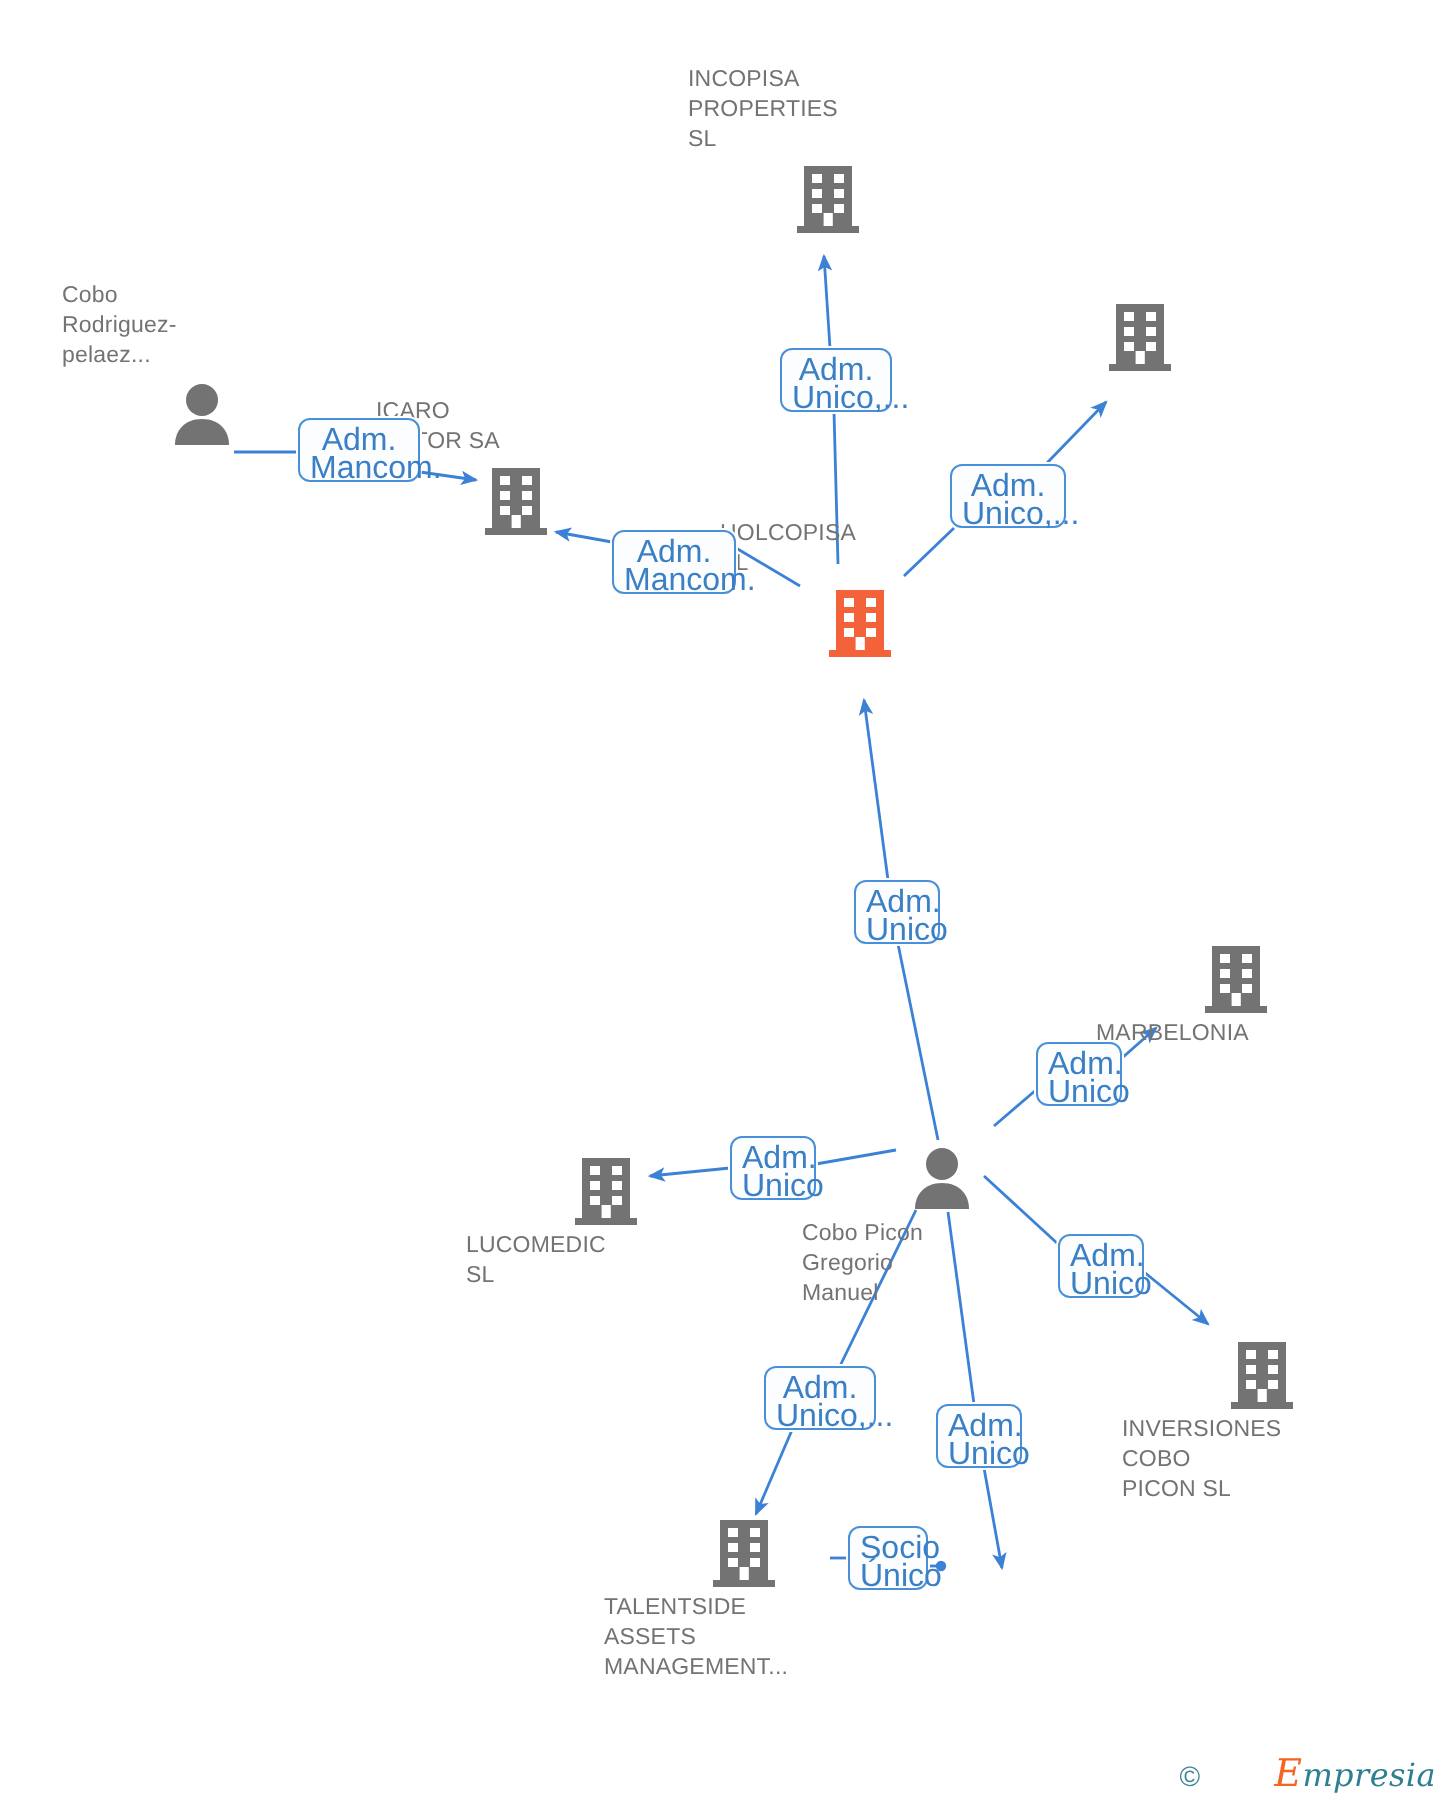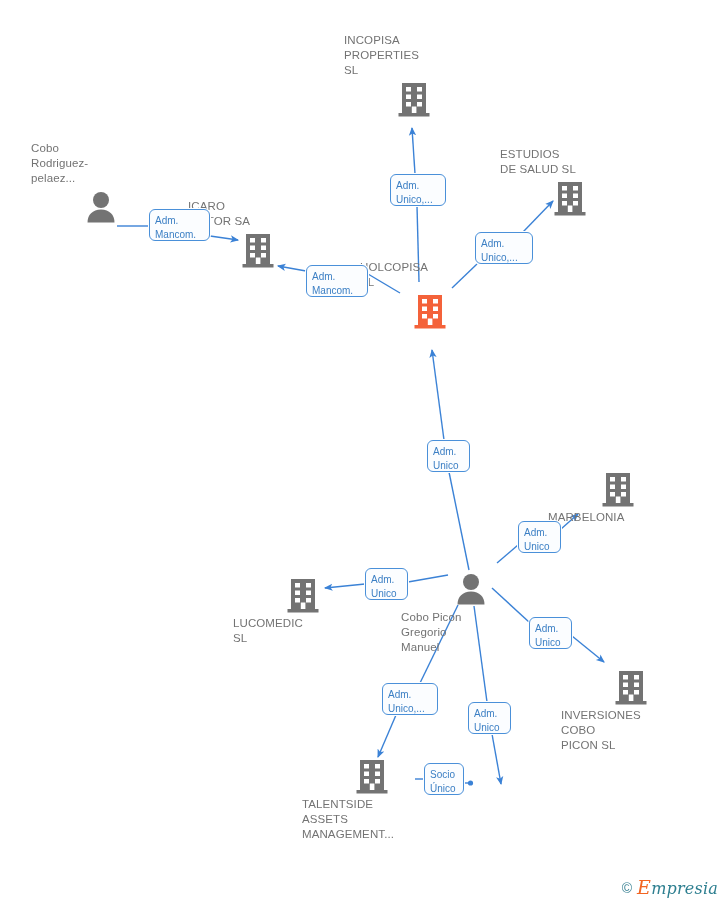--- a/index.html
+++ b/index.html
@@ -55,23 +55,23 @@
   .node.label-above .node-icon { margin-top: 2px; }
 
   
   .chip {
     position: absolute;
     box-sizing: border-box;
     background: #fbfdff;
     border: 1.3px solid #4a90d9;
     border-radius: 6px;
     color: #3b7fc4;
-    font-size: 10px;
+    font-size: 16px;
     line-height: 14px;
-    text-align: left;
+    text-align: center;
     padding: 4px 5px 5px 5px;
     white-space: pre-line;
     z-index: 4;
     box-shadow: 0 0 0 1px #ffffff;
   }
 
   
   #watermark {
     position: absolute;
     right: 10px;
@@ -86,20 +86,21 @@
     color: #3f8596;
     line-height: 1;
   }
   #watermark .brand {
     font-family: "DejaVu Serif", serif;
     font-style: italic;
     font-size: 16px;
     line-height: 1;
     color: #2e7f90;
     letter-spacing: 0.2px;
+    margin-left: 32px;
   }
   #watermark .brand .cap {
     color: #f26522;
     font-size: 19px;
   }
 </style>
 </head>
 <body>
 
 <div id="graph">
@@ -163,22 +164,20 @@
         <rect x="9" y="14.5" width="5" height="4.5"></rect>
           <rect x="20" y="14.5" width="5" height="4.5"></rect>
         <rect x="9" y="22" width="5" height="4.5"></rect>
           <rect x="20" y="22" width="5" height="4.5"></rect>
         <rect x="14.8" y="26.5" width="4.6" height="6.5"></rect>
       </g>
     </svg>
   </div>
 
   <div class="node label-above" style="left:570px; top:147px;">
-    <span class="node-label">ESTUDIOS
-DE SALUD  SL</span>
     <svg class="node-icon" viewBox="0 0 34 38">
       <g fill="#737373">
         <rect x="5" y="3" width="24" height="30"></rect>
         <rect x="1.5" y="33" width="31" height="3.5"></rect>
       </g>
       <g fill="#ffffff">
         <rect x="9" y="7" width="5" height="4.5"></rect>
           <rect x="20" y="7" width="5" height="4.5"></rect>
         <rect x="9" y="14.5" width="5" height="4.5"></rect>
           <rect x="20" y="14.5" width="5" height="4.5"></rect>

